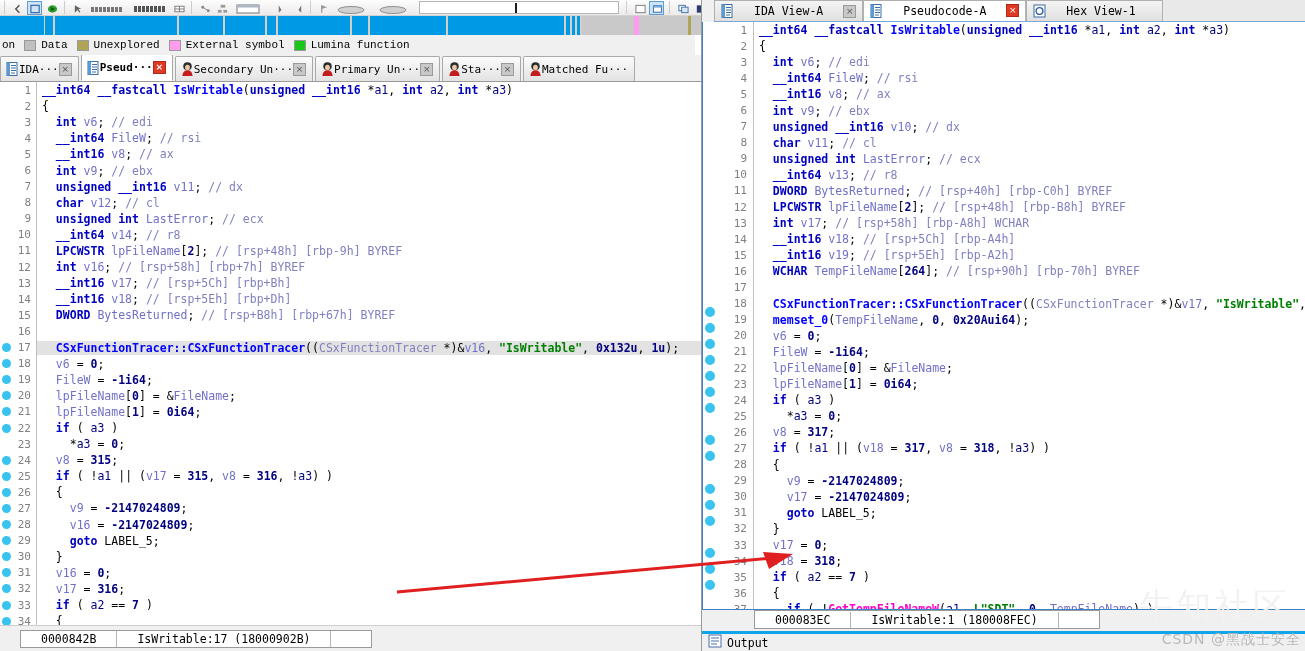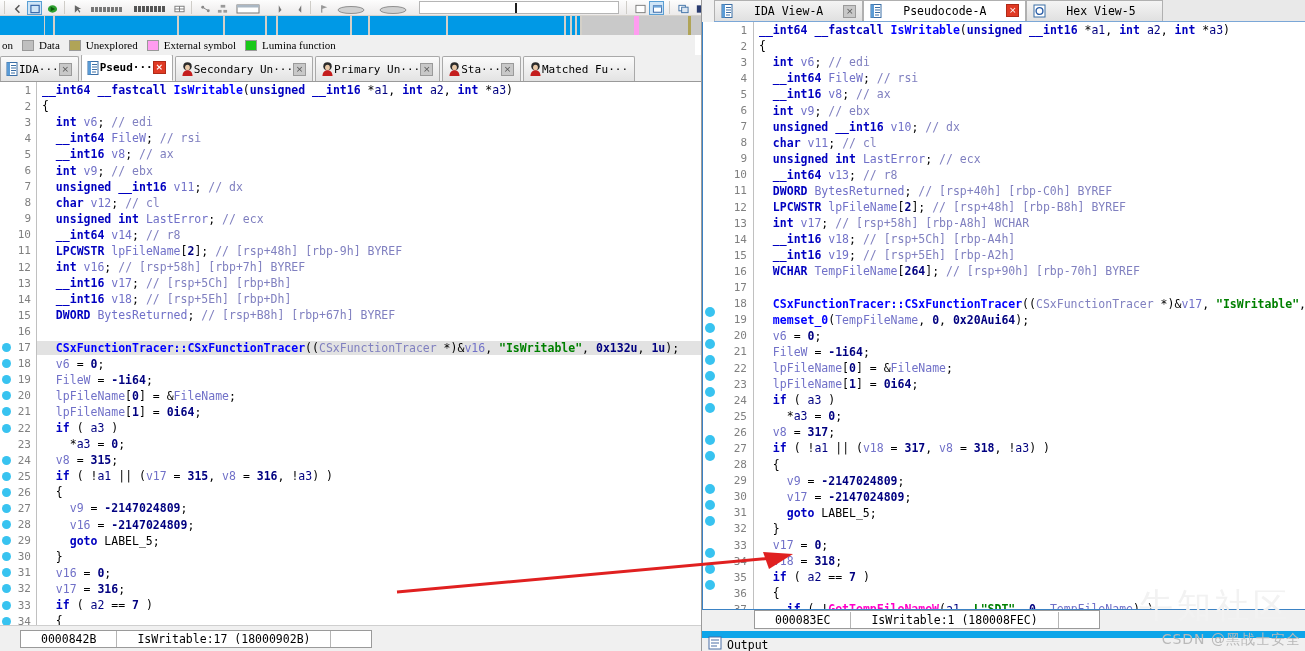--- a/index.html
+++ b/index.html
@@ -44,21 +44,21 @@
   .navband {
     position: absolute; left: 0; top: 16px; width: 701px; height: 19px;
     background: #d4d0c8;
   }
   .nav-seg { position:absolute; top:0; height:19px; }
 
   
   .legend {
     position: absolute; left: 0; top: 35px; width: 695px; height: 20px;
     background: #f0f0f0; display:flex; align-items:center;
-    font-family: Liberation Serif, serif; font-size: 11px; color:#000;
+    font-family: Liberation Mono, monospace; font-size: 11px; color:#000;
     padding-left: 2px; white-space: nowrap; overflow:hidden;
   }
   .legend .sw { width:12px; height:11px; margin: 0 5px 0 9px; border:1px solid #999; flex:none;}
   .legend .lbl { flex:none; }
 
   
   .tabbar {
     position: absolute; left:0; top:55px; width:701px; height:27px;
     background:#f0f0f0; border-bottom:1px solid #9a9a9a;
     display:flex; align-items:flex-end; overflow:hidden;
@@ -168,21 +168,21 @@
     width:10px; height:10px; border-radius:50%; background:#38c3f0;
   }
   .rsb {
     position:absolute; left:52px; bottom:0; height:19px;
     display:flex; align-items:center; border:1px solid #9a9a9a;
     background:#fff; font-family:"DejaVu Sans Mono", monospace;
     font-size:11.5px; color:#000;
   }
   .r-outbar {
     position:absolute; left:0; bottom:0; width:604px; height:20px;
-    background:#f0f0f0; border-top:7px solid #0ea5e9;
+    background:#f0f0f0; border-top:3px solid #0ea5e9;
     display:flex; align-items:center; gap:5px; padding-left:6px;
     font-family:"DejaVu Sans Mono", monospace; font-size:11.5px; color:#000;
   }
 
   
   #arrow { position:absolute; left:395px; top:540px; width:400px; height:60px; pointer-events:none; }
 
   
   .wm {
     position:absolute; right:4px; bottom:2px;
@@ -675,21 +675,21 @@
               <line x1="5" y1="11" x2="9" y2="11" stroke="#3b6ea5"></line>
             </svg></span>
           <span class="rlabel">Pseudocode-A</span>
           <span class="closebox red">×</span>
         </div>
         <div class="rtab">
           <span class="tabico"><svg width="13" height="14" viewBox="0 0 13 14">
               <rect x="1" y="1" width="11" height="12" fill="#fff" stroke="#3b6ea5"></rect>
               <circle cx="6.5" cy="7" r="3.4" fill="none" stroke="#2b5fa8" stroke-width="1.4"></circle>
             </svg></span>
-          <span class="rlabel">Hex View-5</span>
+          <span class="rlabel">Hex View-1</span>
         </div>
       </div>
 
     <div class="rcodearea" id="right-code">
         <div class="code-row">
           <div class="r-gutter"></div>
           <div class="r-lineno">1</div>
           <div class="vsep"></div>
           <div class="ctext"><span class="k">__int64</span> <span class="k">__fastcall</span> <span class="fn">IsWritable</span>(<span class="k">unsigned</span> <span class="k">__int16</span> *<span class="arg">a1</span>, <span class="k">int</span> <span class="arg">a2</span>, <span class="k">int</span> *<span class="arg">a3</span>)</div>
         </div>

